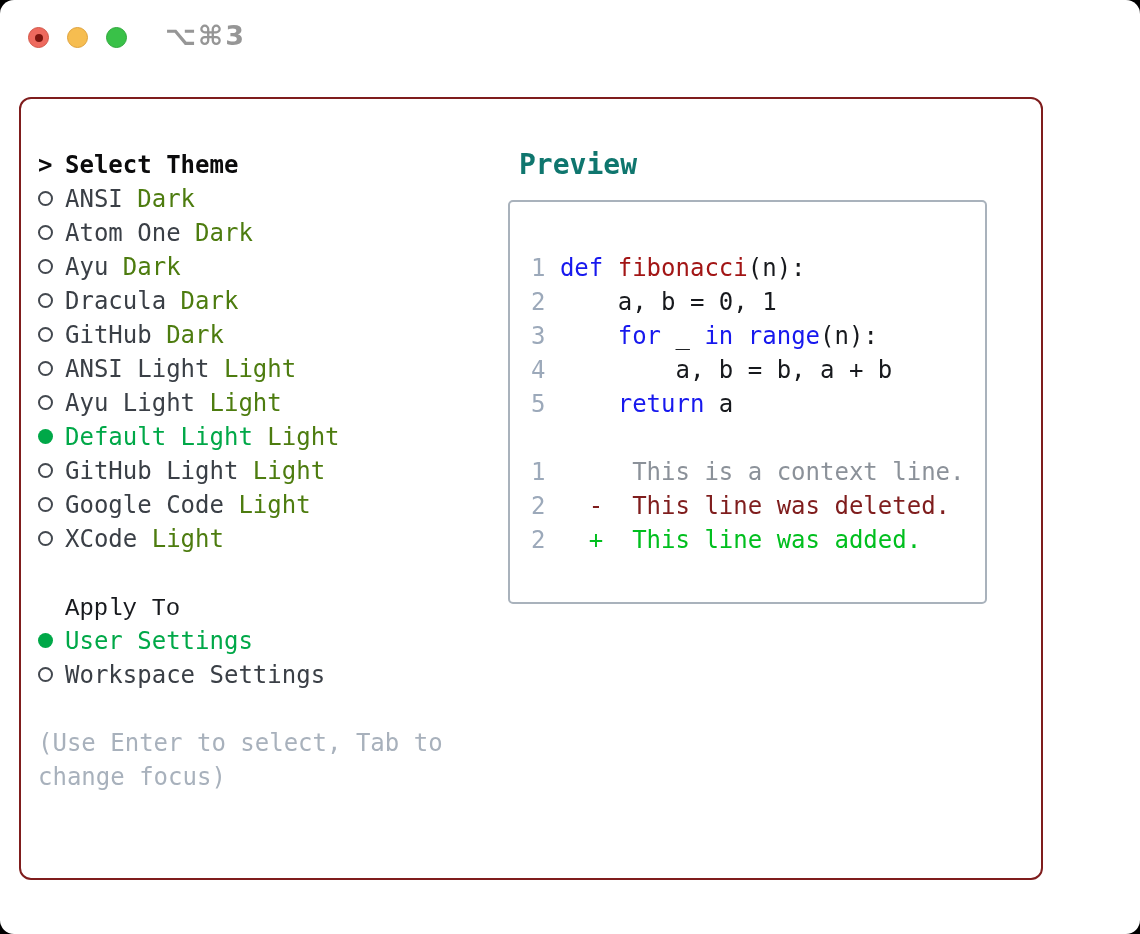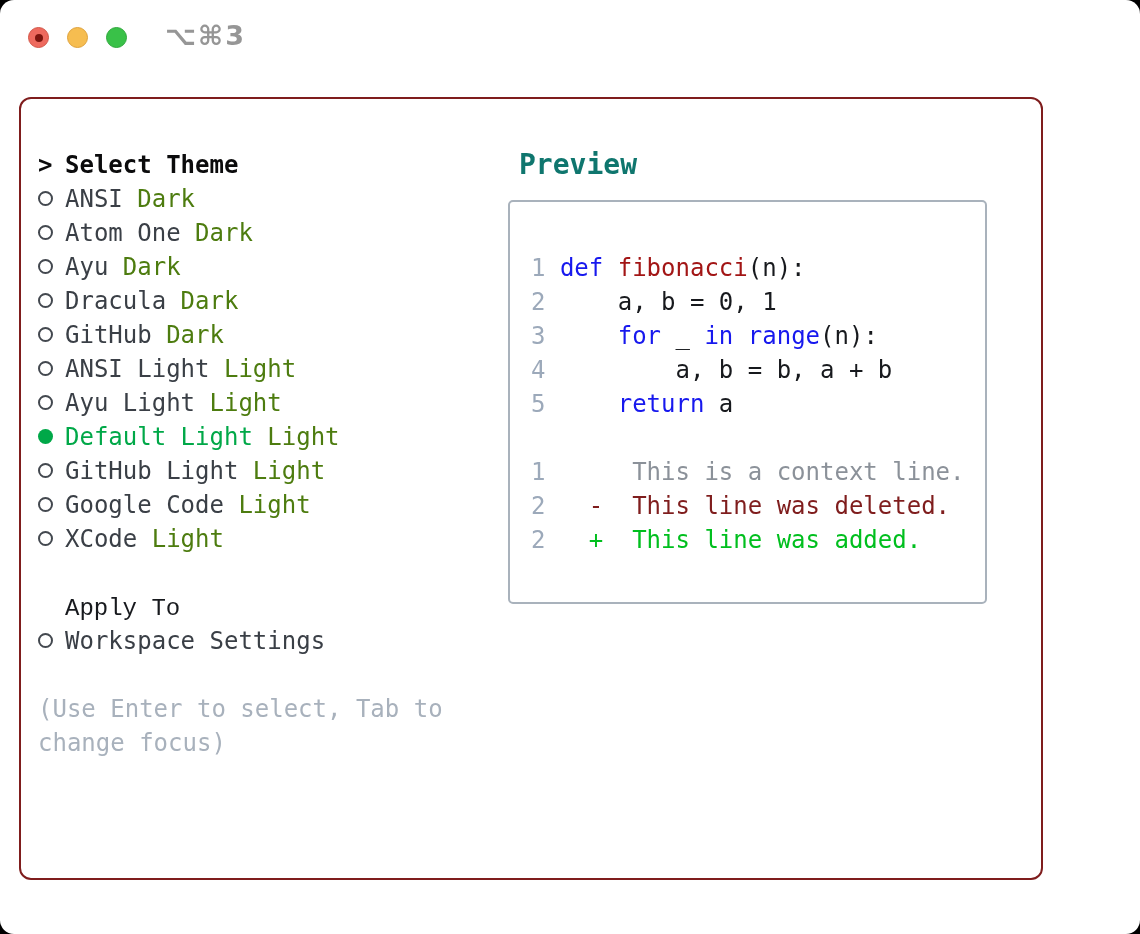--- a/index.html
+++ b/index.html
@@ -87,20 +87,21 @@
             <div class="row"><span class="marker"><span class="ring"></span></span><span class="t-name">GitHub Light</span><span class="t-var"> Light</span></div>
             <div class="row"><span class="marker"><span class="ring"></span></span><span class="t-name">Google Code</span><span class="t-var"> Light</span></div>
             <div class="row"><span class="marker"><span class="ring"></span></span><span class="t-name">XCode</span><span class="t-var"> Light</span></div>
           </div>
 
         <div class="spacer"></div>
 
         <div class="row"><span class="marker"></span><span class="apply-title">Apply To</span></div>
 
         <div id="apply-list">
+            <div class="row"><span class="marker"><span class="dot-sel"></span></span><span class="opt-label sel">User Settings</span></div>
             <div class="row"><span class="marker"><span class="ring"></span></span><span class="opt-label">Workspace Settings</span></div>
           </div>
 
         <div class="spacer"></div>
 
         <div class="row hint">(Use Enter to select, Tab to</div>
         <div class="row hint">change focus)</div>
       </div>
 
       <div class="preview-title">Preview</div>

